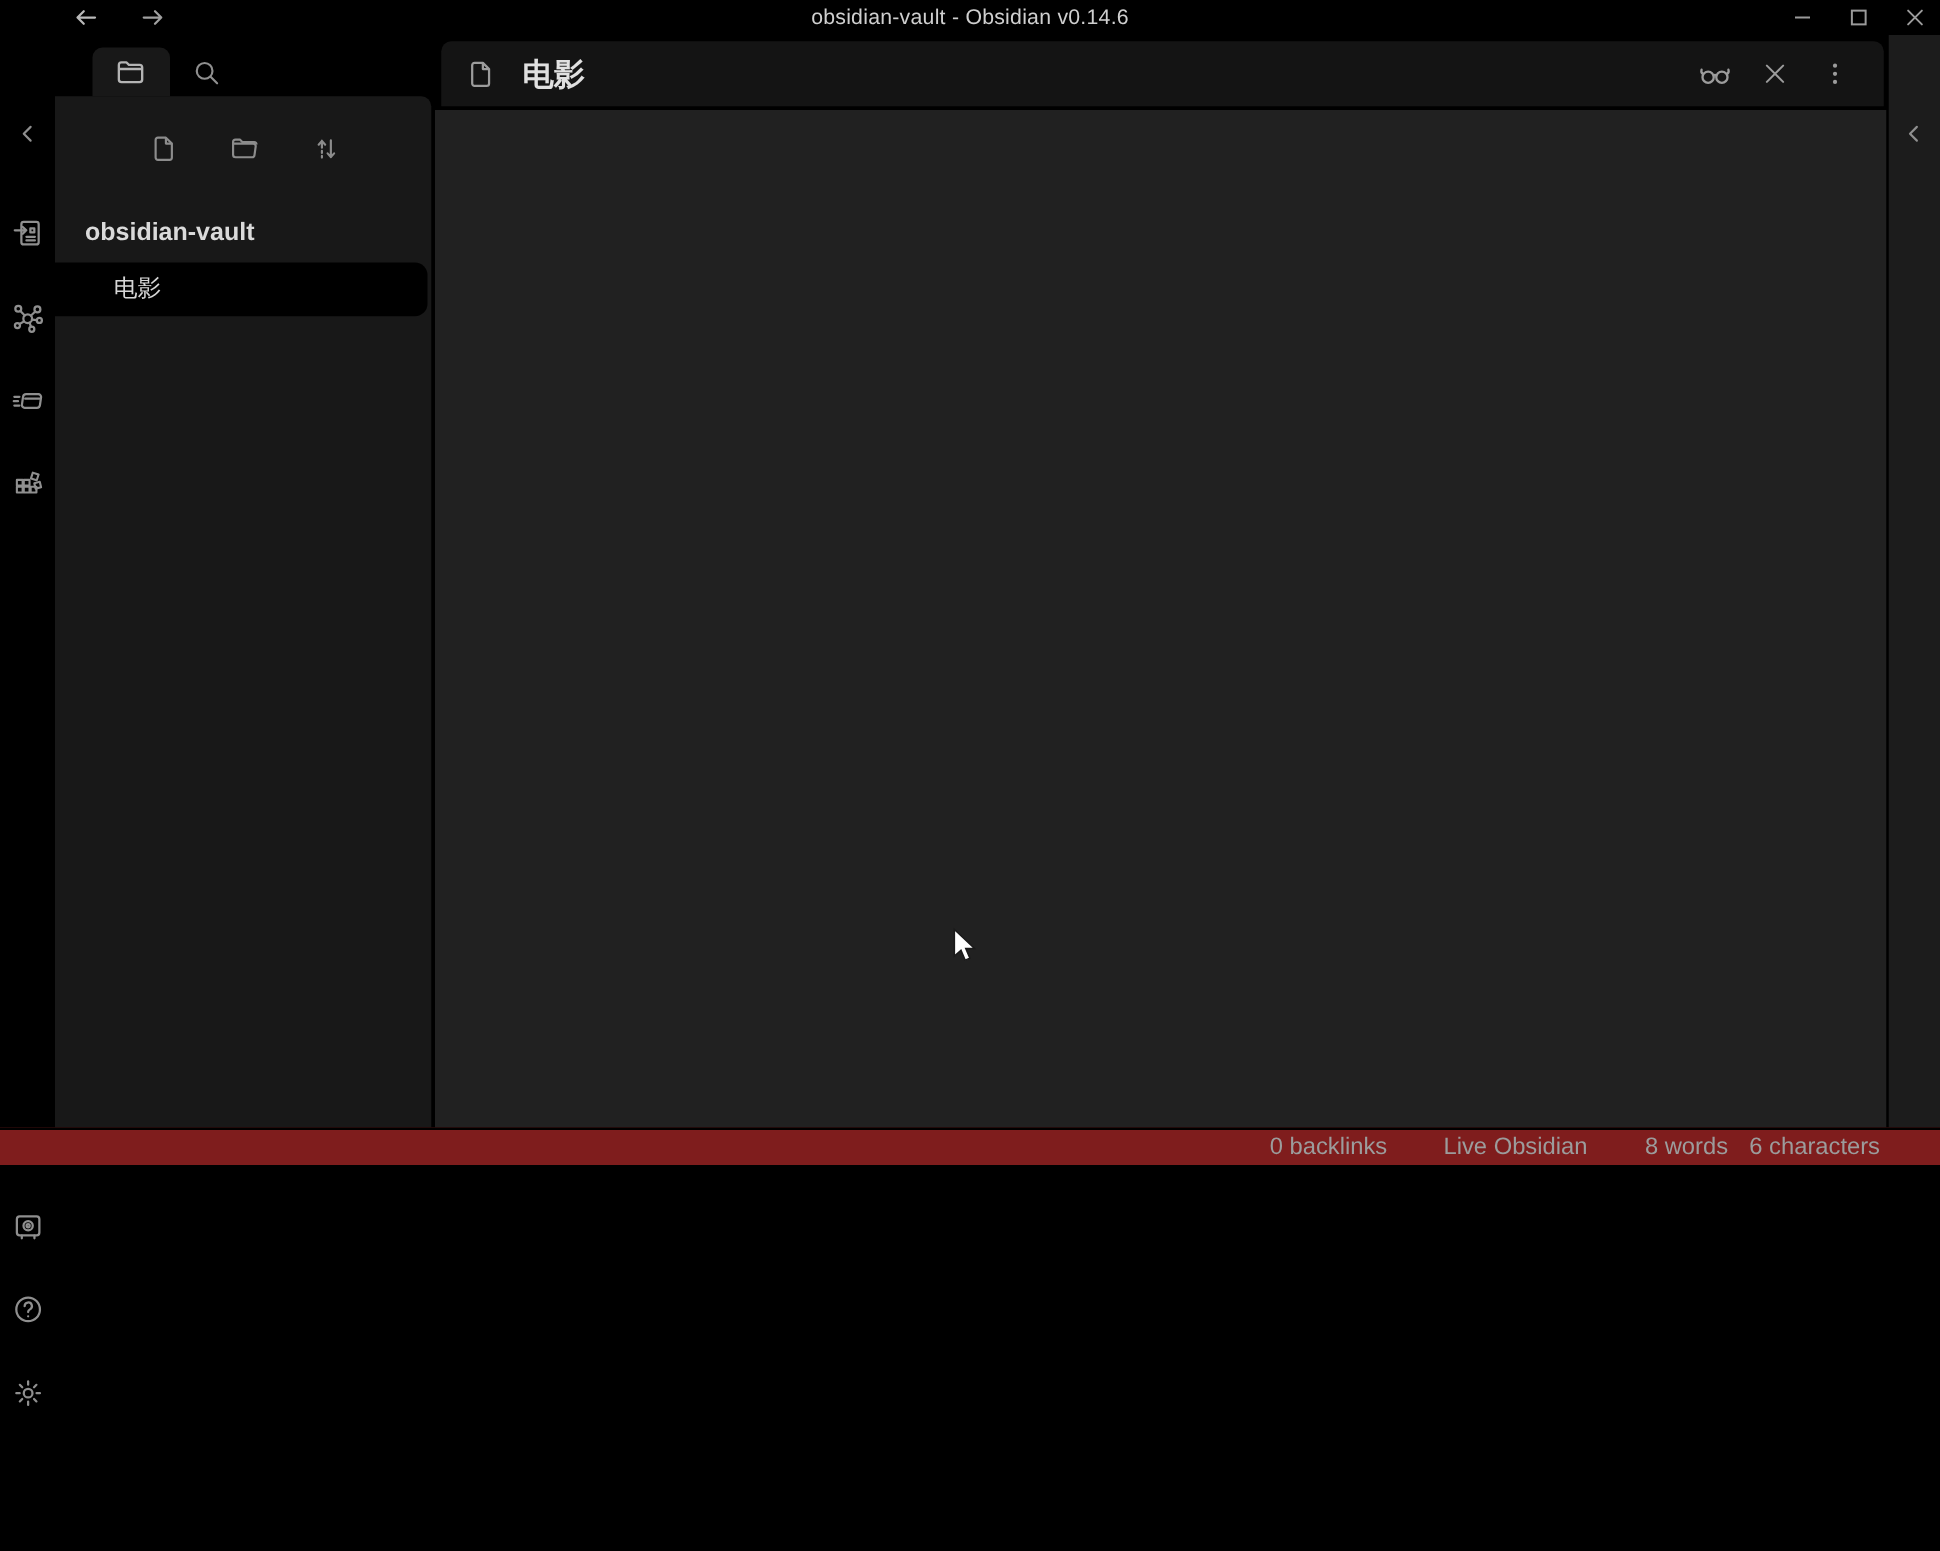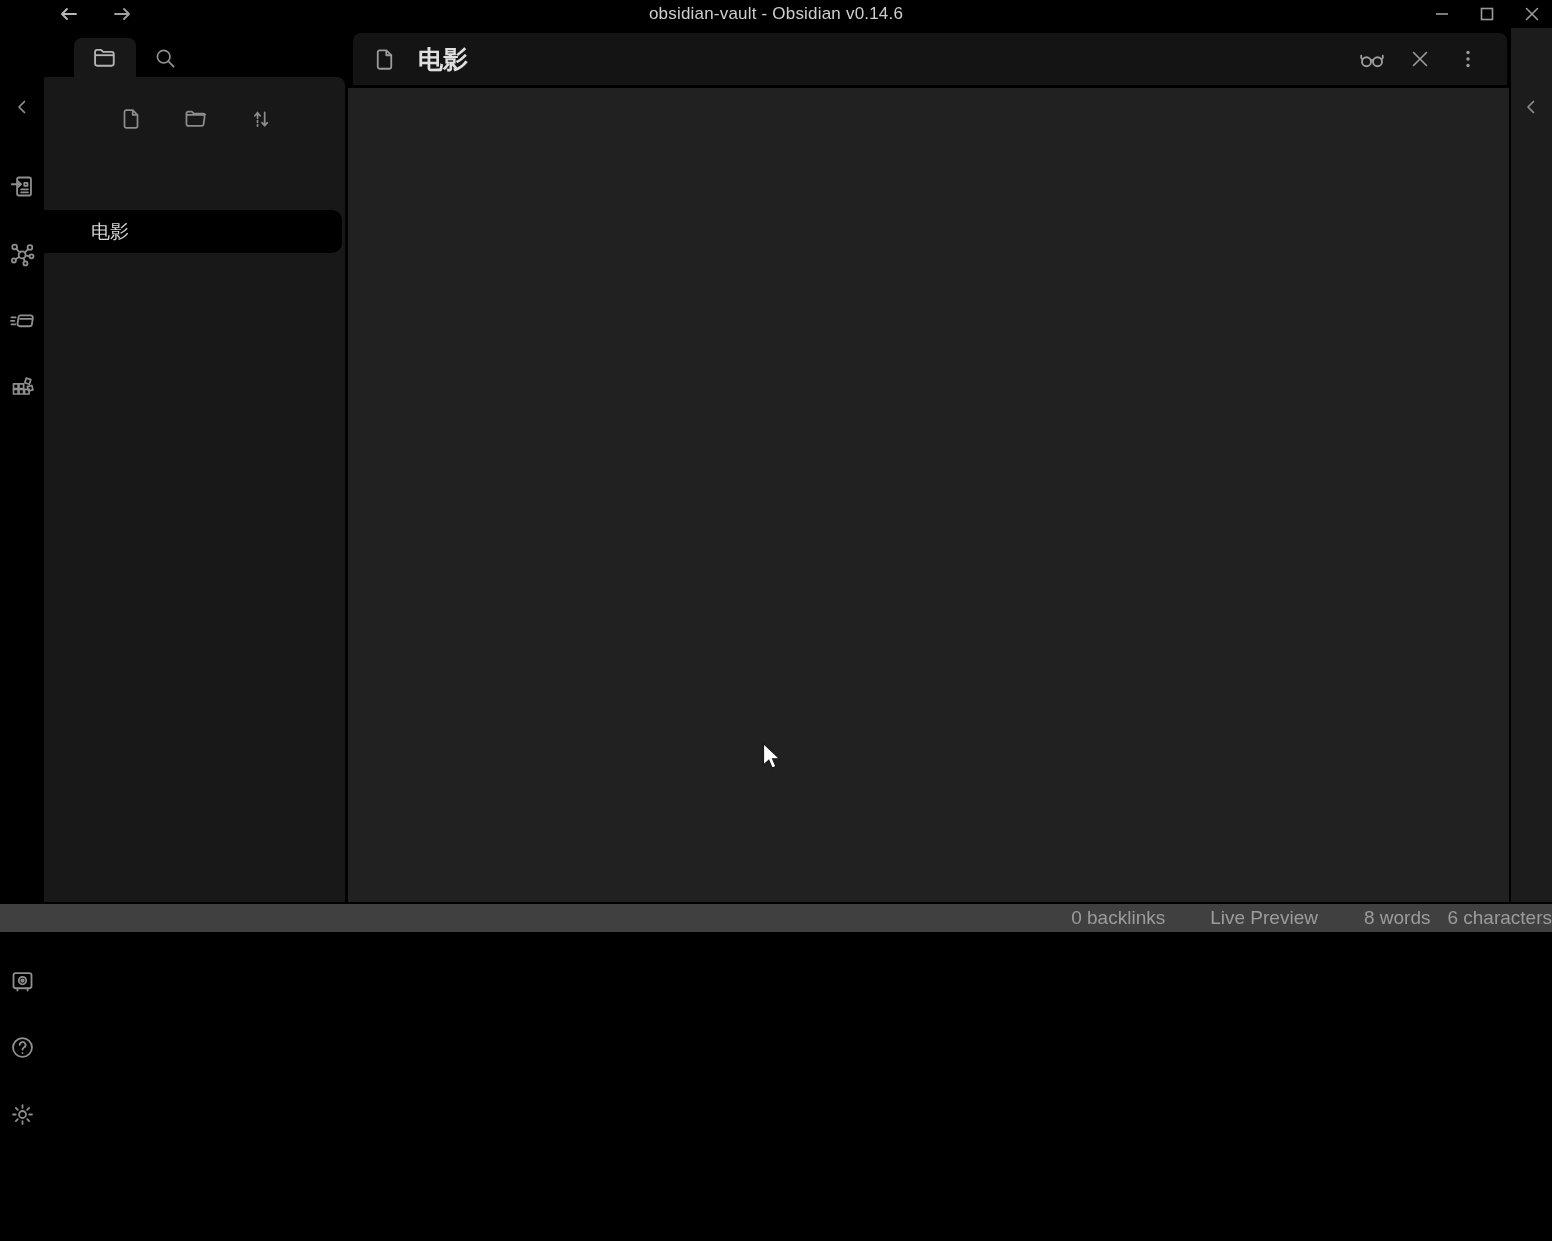--- a/index.html
+++ b/index.html
@@ -60,23 +60,23 @@
   .editor-content { position:absolute; top:60px; left:0; right:0; bottom:0; background:#212121; }
   .cursor { position:absolute; left:414px; top:654px; }
 
   
   .right-strip { position:absolute; left:1511px; top:0; width:41px; height:100%;
                  background:#1c1c1c; }
   .rs-btn { position:absolute; top:61px; left:2px; width:36px; height:36px; display:flex;
             align-items:center; justify-content:center; color:#8f8f8f; }
 
   
-  .statusbar { position:absolute; left:0; right:0; bottom:0; height:30px; background:#404040;
+  .statusbar { position:absolute; left:0; right:0; bottom:0; height:30px; background:#7f1d1d;
                border-top:2px solid #000; display:flex; align-items:center;
-               justify-content:flex-end; color:#9c9c9c; font-size:19px; }
+               justify-content:flex-end; padding-right:48px; color:#9c9c9c; font-size:19px; }
   .status-item { white-space:nowrap; }
   .status-item.mode  { margin-left:45px; }
   .status-item.words { margin-left:46px; }
   .status-item.chars { margin-left:17px; }
 
   svg { display:block; }
 </style>
 </head>
 <body>
 
@@ -217,20 +217,21 @@
           </div>
           <div class="nav-action">
             <svg width="26" height="26" viewBox="0 0 24 24" fill="none" stroke="currentColor" stroke-width="1.6" stroke-linecap="round" stroke-linejoin="round">
               <path d="M8.8 6.2 6.4 9M8.8 6.2 11.2 9M8.8 6.2v5"></path>
               <path d="M8.8 13.5v5" stroke-dasharray="1.6 2.2"></path>
               <path d="M15.4 5.8v12.4M15.4 18.2 13 15.4M15.4 18.2l2.4-2.8"></path>
             </svg>
           </div>
         </div>
 
+        <div class="vault-title">obsidian-vault</div>
 
         <div class="file-item">电影</div>
       </div>
     </div>
 
     <div class="editor">
       <div class="editor-header">
         <span class="eh-file-icon">
           <svg width="27" height="27" viewBox="0 0 24 24" fill="none" stroke="currentColor" stroke-width="1.6" stroke-linejoin="round">
             <path d="M13.6 3.8H7.7A1.7 1.7 0 0 0 6 5.5v13A1.7 1.7 0 0 0 7.7 20.2h8.6a1.7 1.7 0 0 0 1.7-1.7V8.2z"></path>
@@ -274,18 +275,18 @@
       <div class="rs-btn">
         <svg width="24" height="24" viewBox="0 0 24 24" fill="none" stroke="currentColor" stroke-width="1.7" stroke-linecap="round" stroke-linejoin="round">
             <path d="M14.5 6.5 9 12l5.5 5.5"></path>
           </svg>
       </div>
     </div>
   </div>
 
   <div class="statusbar">
     <span class="status-item">0 backlinks</span>
-    <span class="status-item mode">Live Preview</span>
+    <span class="status-item mode">Live Obsidian</span>
     <span class="status-item words">8 words</span>
     <span class="status-item chars">6 characters</span>
   </div>
 
 </div>
 
 </body></html>

